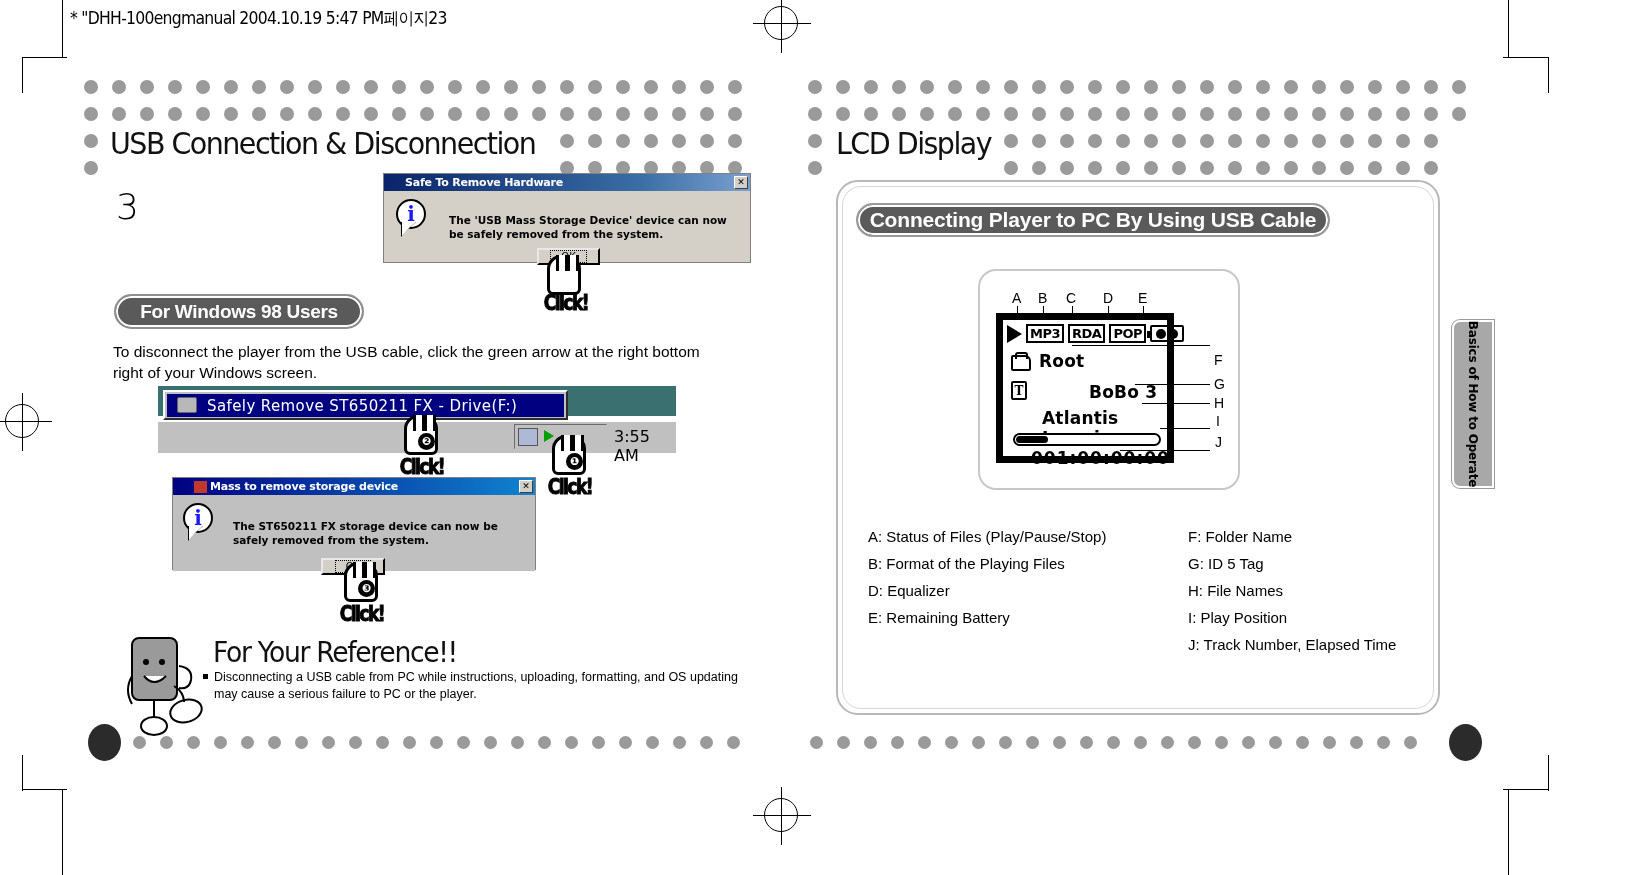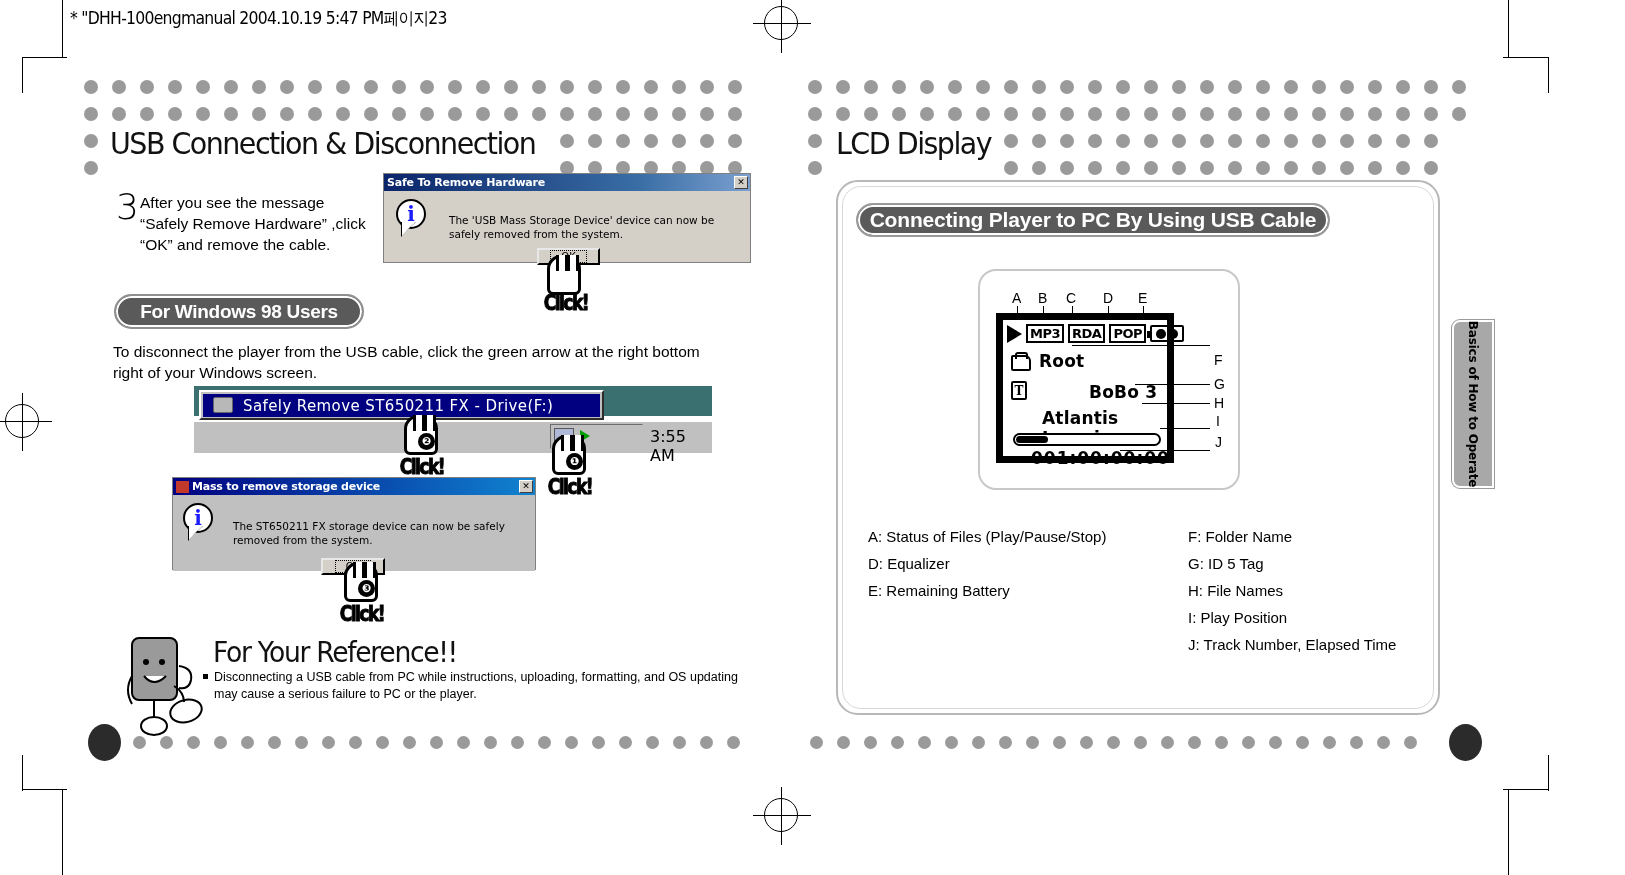--- a/index.html
+++ b/index.html
@@ -75,21 +75,21 @@
 
   
   .win {
     position: absolute; background: #d4d0c8;
     border: 1px solid #808080;
     font-family: "DejaVu Sans", sans-serif;
   }
   .win-tb {
     height: 17px; display: flex; align-items: center;
     background: linear-gradient(90deg,#0a246a 0%, #3a6ea5 70%, #7ba0d0 100%);
-    color: #fff; font-size: 11px; font-weight: bold; padding-left: 3px;
+    color: #fff; font-size: 11px; font-weight: bold; padding-left: 21px;
   }
   .win-tb.w98 {
     background: linear-gradient(90deg,#000080 0%, #1084d0 100%);
   }
   .win-tb-title { letter-spacing: -0.2px; white-space: nowrap; }
   .win-x {
     margin-left: auto; margin-right: 2px; width: 14px; height: 13px;
     background: #d4d0c8; border: 1px solid #fff; border-right-color: #404040;
     border-bottom-color: #404040; color: #000; font-size: 9px; line-height: 11px;
     text-align: center; font-weight: bold;
@@ -101,31 +101,31 @@
     display: flex; align-items: center; justify-content: center;
     font-family: "DejaVu Serif", serif; font-weight: bold; font-size: 20px;
     color: #1a1aff;
   }
   .info-icon::after {
     content: ""; position: absolute; left: 4px; bottom: -9px;
     border-left: 7px solid #fff; border-top: 7px solid #fff;
     border-bottom: 8px solid transparent; border-right: 8px solid transparent;
     filter: drop-shadow(-1px 1px 0 #000);
   }
-  .win-msg { font-size: 10.5px; color: #000; line-height: 14px; }
+  .win-msg { font-size: 10.5px; color: #000; line-height: 14px; font-weight: bold; }
   .win-btn {
     position: absolute; background: #d4d0c8;
     border: 2px outset #e8e8e8; border-right-color:#404040; border-bottom-color:#404040;
     font-size: 10px; color: #000; text-align: center;
     display:flex; align-items:center; justify-content:center;
   }
   .win-btn .dashed { border: 1px dotted #000; padding: 0 10px; }
 
   
-  .tray-wrap { position: absolute; margin-left: 36px; }
+  .tray-wrap { position: absolute; }
   .tray-desktop { position:absolute; background:#3a7070; }
   .tray-menu {
     position: absolute; background: #c0c0c0;
     border: 2px outset #fff; border-right-color:#808080; border-bottom-color:#808080;
   }
   .tray-menu-sel {
     position:absolute; background:#000080; color:#fff;
     font-size: 15px; font-family:"DejaVu Sans", sans-serif;
     display:flex; align-items:center; gap:6px; padding-left:40px;
     letter-spacing: 0.4px;
@@ -398,23 +398,20 @@
       <div class="dot"></div>
         <div class="dot"></div>
         <div class="dot"></div>
         <div class="dot"></div>
     </div>
   </div>
 
   <div class="sec-title" style="left:110px; top:126px;">USB Connection &amp; Disconnection</div>
 
   <div class="step-num" style="left:116px; top:186px;">3</div>
-  <div class="step-text" style="left:140px; top:192px; width:240px;">After you see the message
-“Safely Remove Hardware” ,click
-“OK” and remove the cable.</div>
 
   <div class="win" style="left:383px; top:173px; width:368px; height:90px;">
     <div class="win-tb">
       <span class="win-tb-title">Safe To Remove Hardware</span>
       <span class="win-x">✕</span>
     </div>
     <div class="win-body" style="height:73px;">
       <div class="info-icon" style="left:12px; top:8px;">i</div>
       <div class="win-msg" style="margin-left:57px; margin-top:12px; width:296px;">The 'USB Mass Storage Device' device can now be safely removed from the system.</div>
       <div class="win-btn" style="left:153px; top:57px; width:63px; height:17px;">
@@ -694,20 +691,21 @@
   <div class="callout-h" style="left:1120px; top:450px; width:90px;"></div>
 
   <div class="callout-letter" style="left:1214px; top:352px;">F</div>
   <div class="callout-letter" style="left:1214px; top:376px;">G</div>
   <div class="callout-letter" style="left:1214px; top:395px;">H</div>
   <div class="callout-letter" style="left:1216px; top:413px;">I</div>
   <div class="callout-letter" style="left:1215px; top:434px;">J</div>
 
   <div class="legend" style="left:868px; top:523px;">
     <div>A:  Status of Files (Play/Pause/Stop)</div>
+    <div>B:  Format of the Playing Files</div>
     <div>D:  Equalizer</div>
     <div>E:  Remaining Battery</div>
   </div>
 
   <div class="legend" style="left:1188px; top:523px;">
     <div>F:  Folder Name</div>
     <div>G:  ID 5 Tag</div>
     <div>H: File Names</div>
     <div>I: Play Position</div>
     <div>J: Track Number, Elapsed Time</div>

